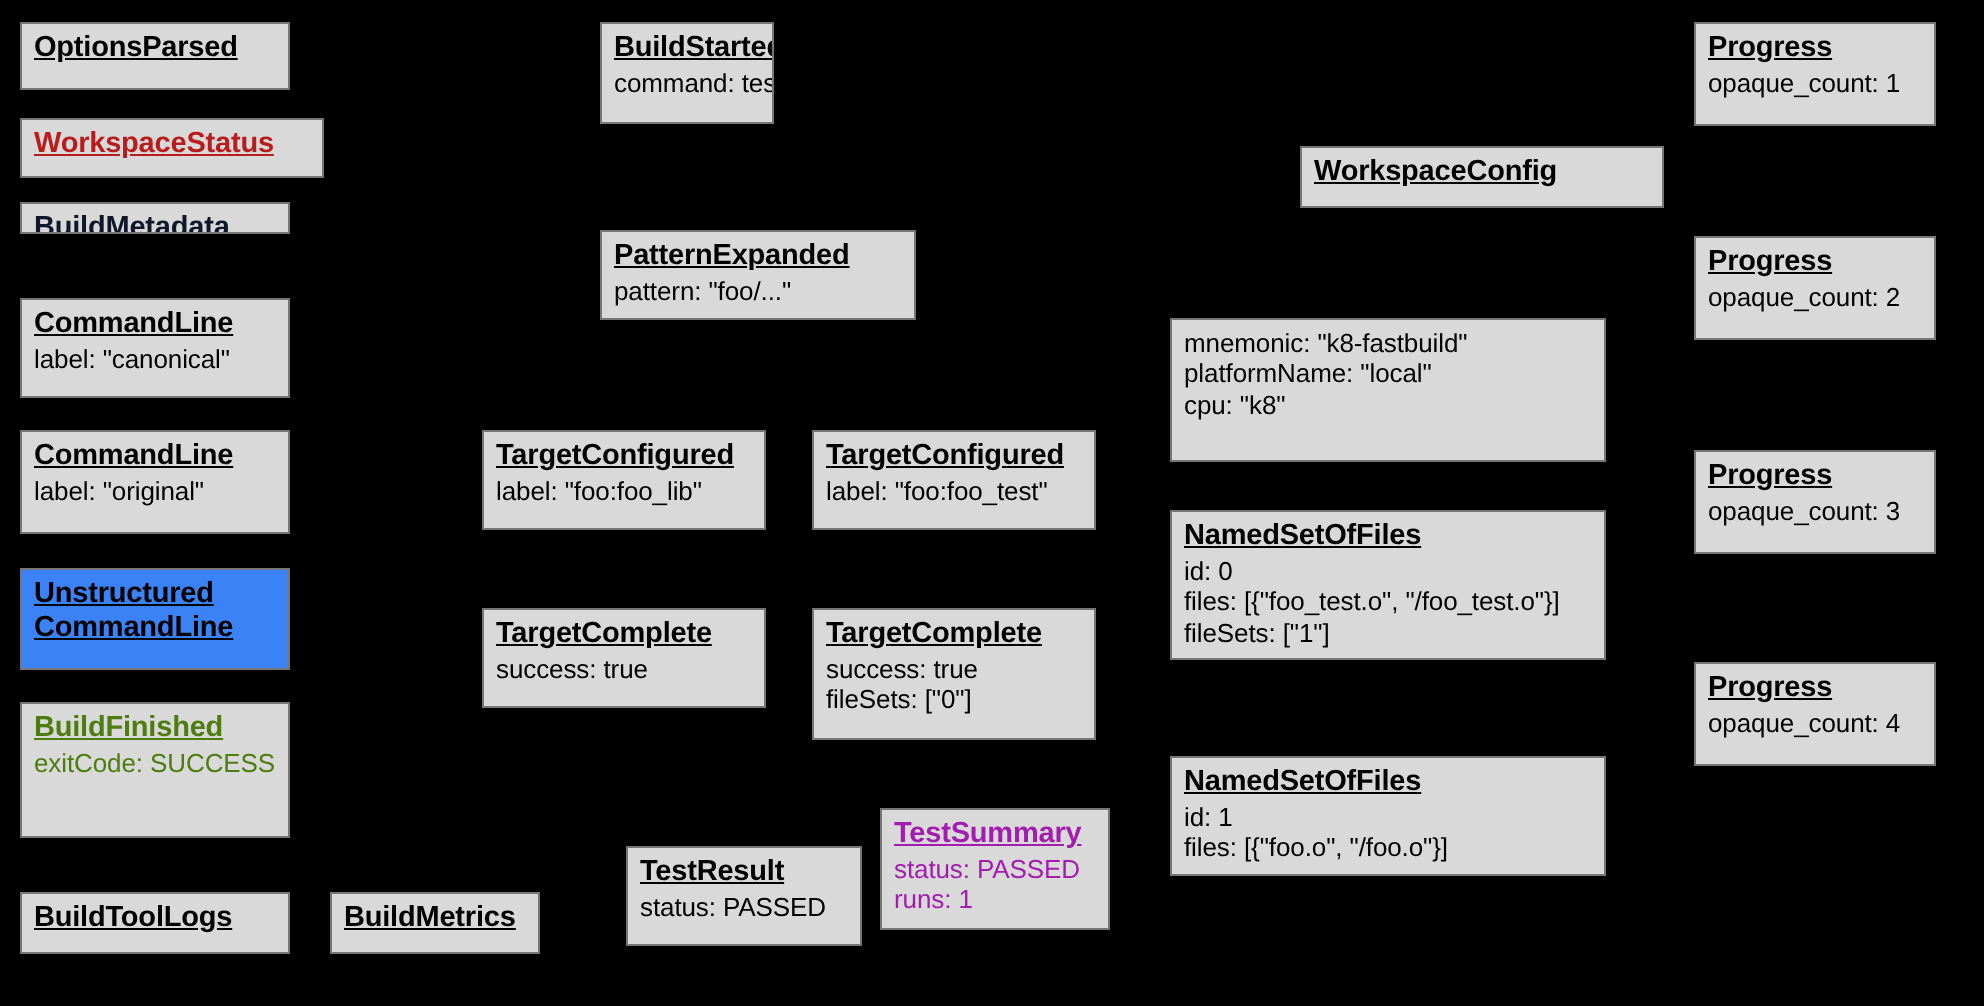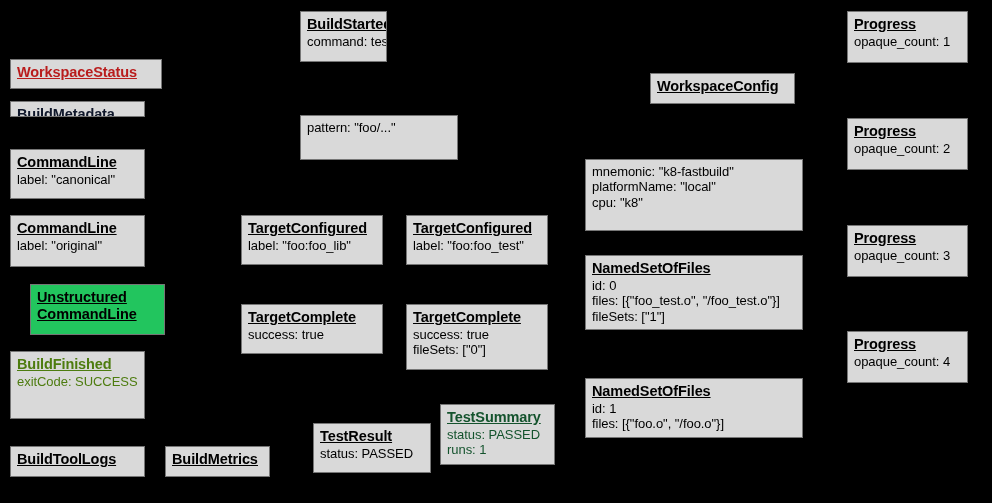--- a/index.html
+++ b/index.html
@@ -44,41 +44,45 @@
     font-size: 13px;
     font-weight: normal;
     white-space: pre;
     letter-spacing: -0.05px;
   }
 </style>
 </head>
 <body>
 
 <div id="canvas">
+    <div class="node" style="left: 10px; top: 11px; width: 135px; height: 34px; background: rgb(217, 217, 217); border-color: rgb(118, 118, 118); color: rgb(0, 0, 0);">
+      <span class="node-title">OptionsParsed</span>
+      <span class="node-fields"></span>
+    </div>
     <div class="node" style="left: 10px; top: 59px; width: 152px; height: 30px; background: rgb(217, 217, 217); border-color: rgb(118, 118, 118); color: #b91c1c;">
       <span class="node-title">WorkspaceStatus</span>
       <span class="node-fields"></span>
     </div>
     <div class="node" style="left: 10px; top: 101px; width: 135px; height: 16px; background: rgb(217, 217, 217); border-color: rgb(118, 118, 118); color: #0f172a;">
       <span class="node-title">BuildMetadata</span>
       <span class="node-fields"></span>
     </div>
     <div class="node" style="left: 10px; top: 149px; width: 135px; height: 50px; background: rgb(217, 217, 217); border-color: rgb(118, 118, 118); color: rgb(0, 0, 0);">
       <span class="node-title">CommandLine</span>
       <span class="node-fields">
         <span class="field">label: "canonical"</span>
       </span>
     </div>
     <div class="node" style="left: 10px; top: 215px; width: 135px; height: 52px; background: rgb(217, 217, 217); border-color: rgb(118, 118, 118); color: rgb(0, 0, 0);">
       <span class="node-title">CommandLine</span>
       <span class="node-fields">
         <span class="field">label: "original"</span>
       </span>
     </div>
-    <div class="node" style="left: 10px; top: 284px; width: 135px; height: 51px; background: #22c55e; border-color: rgb(118, 118, 118); color: rgb(0, 0, 0); margin-left: 20px;">
+    <div class="node" style="left: 10px; top: 284px; width: 135px; height: 51px; background: #3b82f6; border-color: rgb(118, 118, 118); color: rgb(0, 0, 0);">
       <span class="node-title">Unstructured
 CommandLine</span>
       <span class="node-fields"></span>
     </div>
     <div class="node" style="left: 10px; top: 351px; width: 135px; height: 68px; background: rgb(217, 217, 217); border-color: rgb(118, 118, 118); color: #4d7c0f;">
       <span class="node-title">BuildFinished</span>
       <span class="node-fields">
         <span class="field">exitCode: SUCCESS</span>
       </span>
     </div>
@@ -90,20 +94,21 @@
       <span class="node-title">BuildMetrics</span>
       <span class="node-fields"></span>
     </div>
     <div class="node" style="left: 300px; top: 11px; width: 87px; height: 51px; background: rgb(217, 217, 217); border-color: rgb(118, 118, 118); color: rgb(0, 0, 0);">
       <span class="node-title">BuildStarted</span>
       <span class="node-fields">
         <span class="field">command: test</span>
       </span>
     </div>
     <div class="node" style="left: 300px; top: 115px; width: 158px; height: 45px; background: rgb(217, 217, 217); border-color: rgb(118, 118, 118); color: rgb(0, 0, 0);">
+      <span class="node-title">PatternExpanded</span>
       <span class="node-fields">
         <span class="field">pattern: "foo/..."</span>
       </span>
     </div>
     <div class="node" style="left: 241px; top: 215px; width: 142px; height: 50px; background: rgb(217, 217, 217); border-color: rgb(118, 118, 118); color: rgb(0, 0, 0);">
       <span class="node-title">TargetConfigured</span>
       <span class="node-fields">
         <span class="field">label: "foo:foo_lib"</span>
       </span>
     </div>
@@ -125,28 +130,28 @@
         <span class="field">success: true</span>
         <span class="field">fileSets: ["0"]</span>
       </span>
     </div>
     <div class="node" style="left: 313px; top: 423px; width: 118px; height: 50px; background: rgb(217, 217, 217); border-color: rgb(118, 118, 118); color: rgb(0, 0, 0);">
       <span class="node-title">TestResult</span>
       <span class="node-fields">
         <span class="field">status: PASSED</span>
       </span>
     </div>
-    <div class="node" style="left: 440px; top: 404px; width: 115px; height: 61px; background: rgb(217, 217, 217); border-color: rgb(118, 118, 118); color: #14532d;">
+    <div class="node" style="left: 440px; top: 404px; width: 115px; height: 61px; background: rgb(217, 217, 217); border-color: rgb(118, 118, 118); color: #a21caf;">
       <span class="node-title">TestSummary</span>
       <span class="node-fields">
         <span class="field">status: PASSED</span>
         <span class="field">runs: 1</span>
       </span>
     </div>
-    <div class="node" style="left: 650px; top: 73px; width: 145px; height: 31px; background: rgb(217, 217, 217); border-color: rgb(118, 118, 118); color: rgb(0, 0, 0);">
+    <div class="node" style="left: 650px; top: 73px; width: 182px; height: 31px; background: rgb(217, 217, 217); border-color: rgb(118, 118, 118); color: rgb(0, 0, 0);">
       <span class="node-title">WorkspaceConfig</span>
       <span class="node-fields"></span>
     </div>
     <div class="node" style="left: 585px; top: 159px; width: 218px; height: 72px; background: rgb(217, 217, 217); border-color: rgb(118, 118, 118); color: rgb(0, 0, 0);">
       <span class="node-fields">
         <span class="field">mnemonic: "k8-fastbuild"</span>
         <span class="field">platformName: "local"</span>
         <span class="field">cpu: "k8"</span>
       </span>
     </div>

